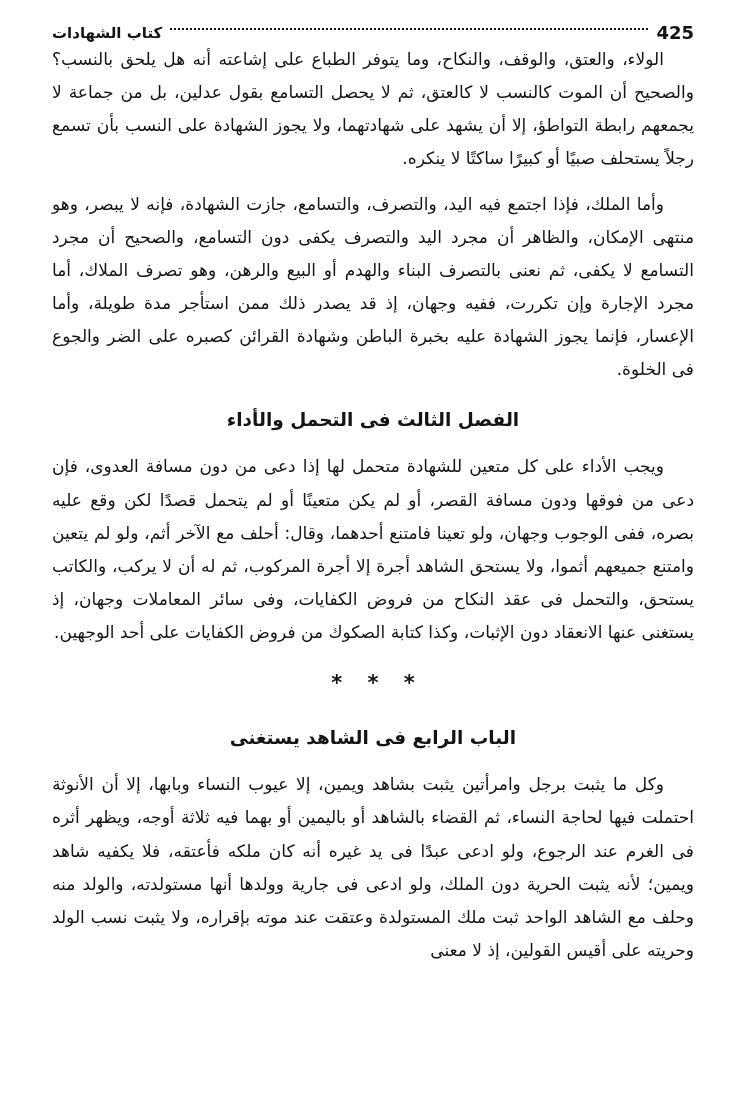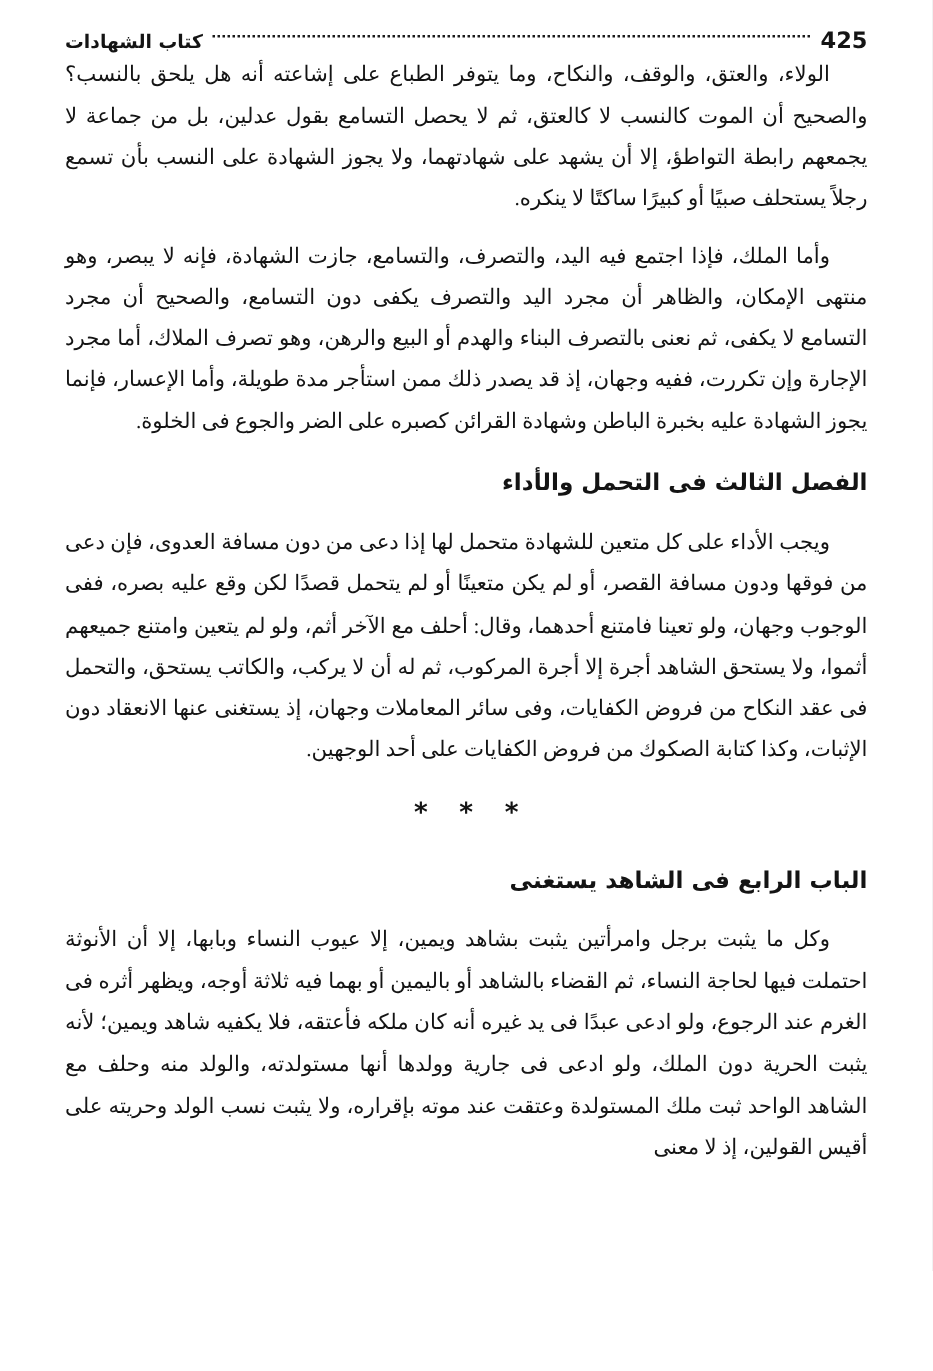--- a/index.html
+++ b/index.html
@@ -48,26 +48,26 @@
   
   .body-text {
     direction: rtl;
     text-align: justify;
     font-size: 17px;
     line-height: 1.95;
   }
   p.para {
     margin: 0 0 12px 0;
     text-indent: 30px;
-    font-family: Liberation Serif, serif;
   }
   p.para:last-child {
     margin-bottom: 15px;
   }
   h2.section {
+    text-align: center;
     font-size: 18.5px;
     font-weight: bold;
     margin: 16px 0 12px 0;
     letter-spacing: 0.2px;
   }
   .stars {
     direction: ltr;
     text-align: center;
     font-size: 21px;
     font-weight: bold;

